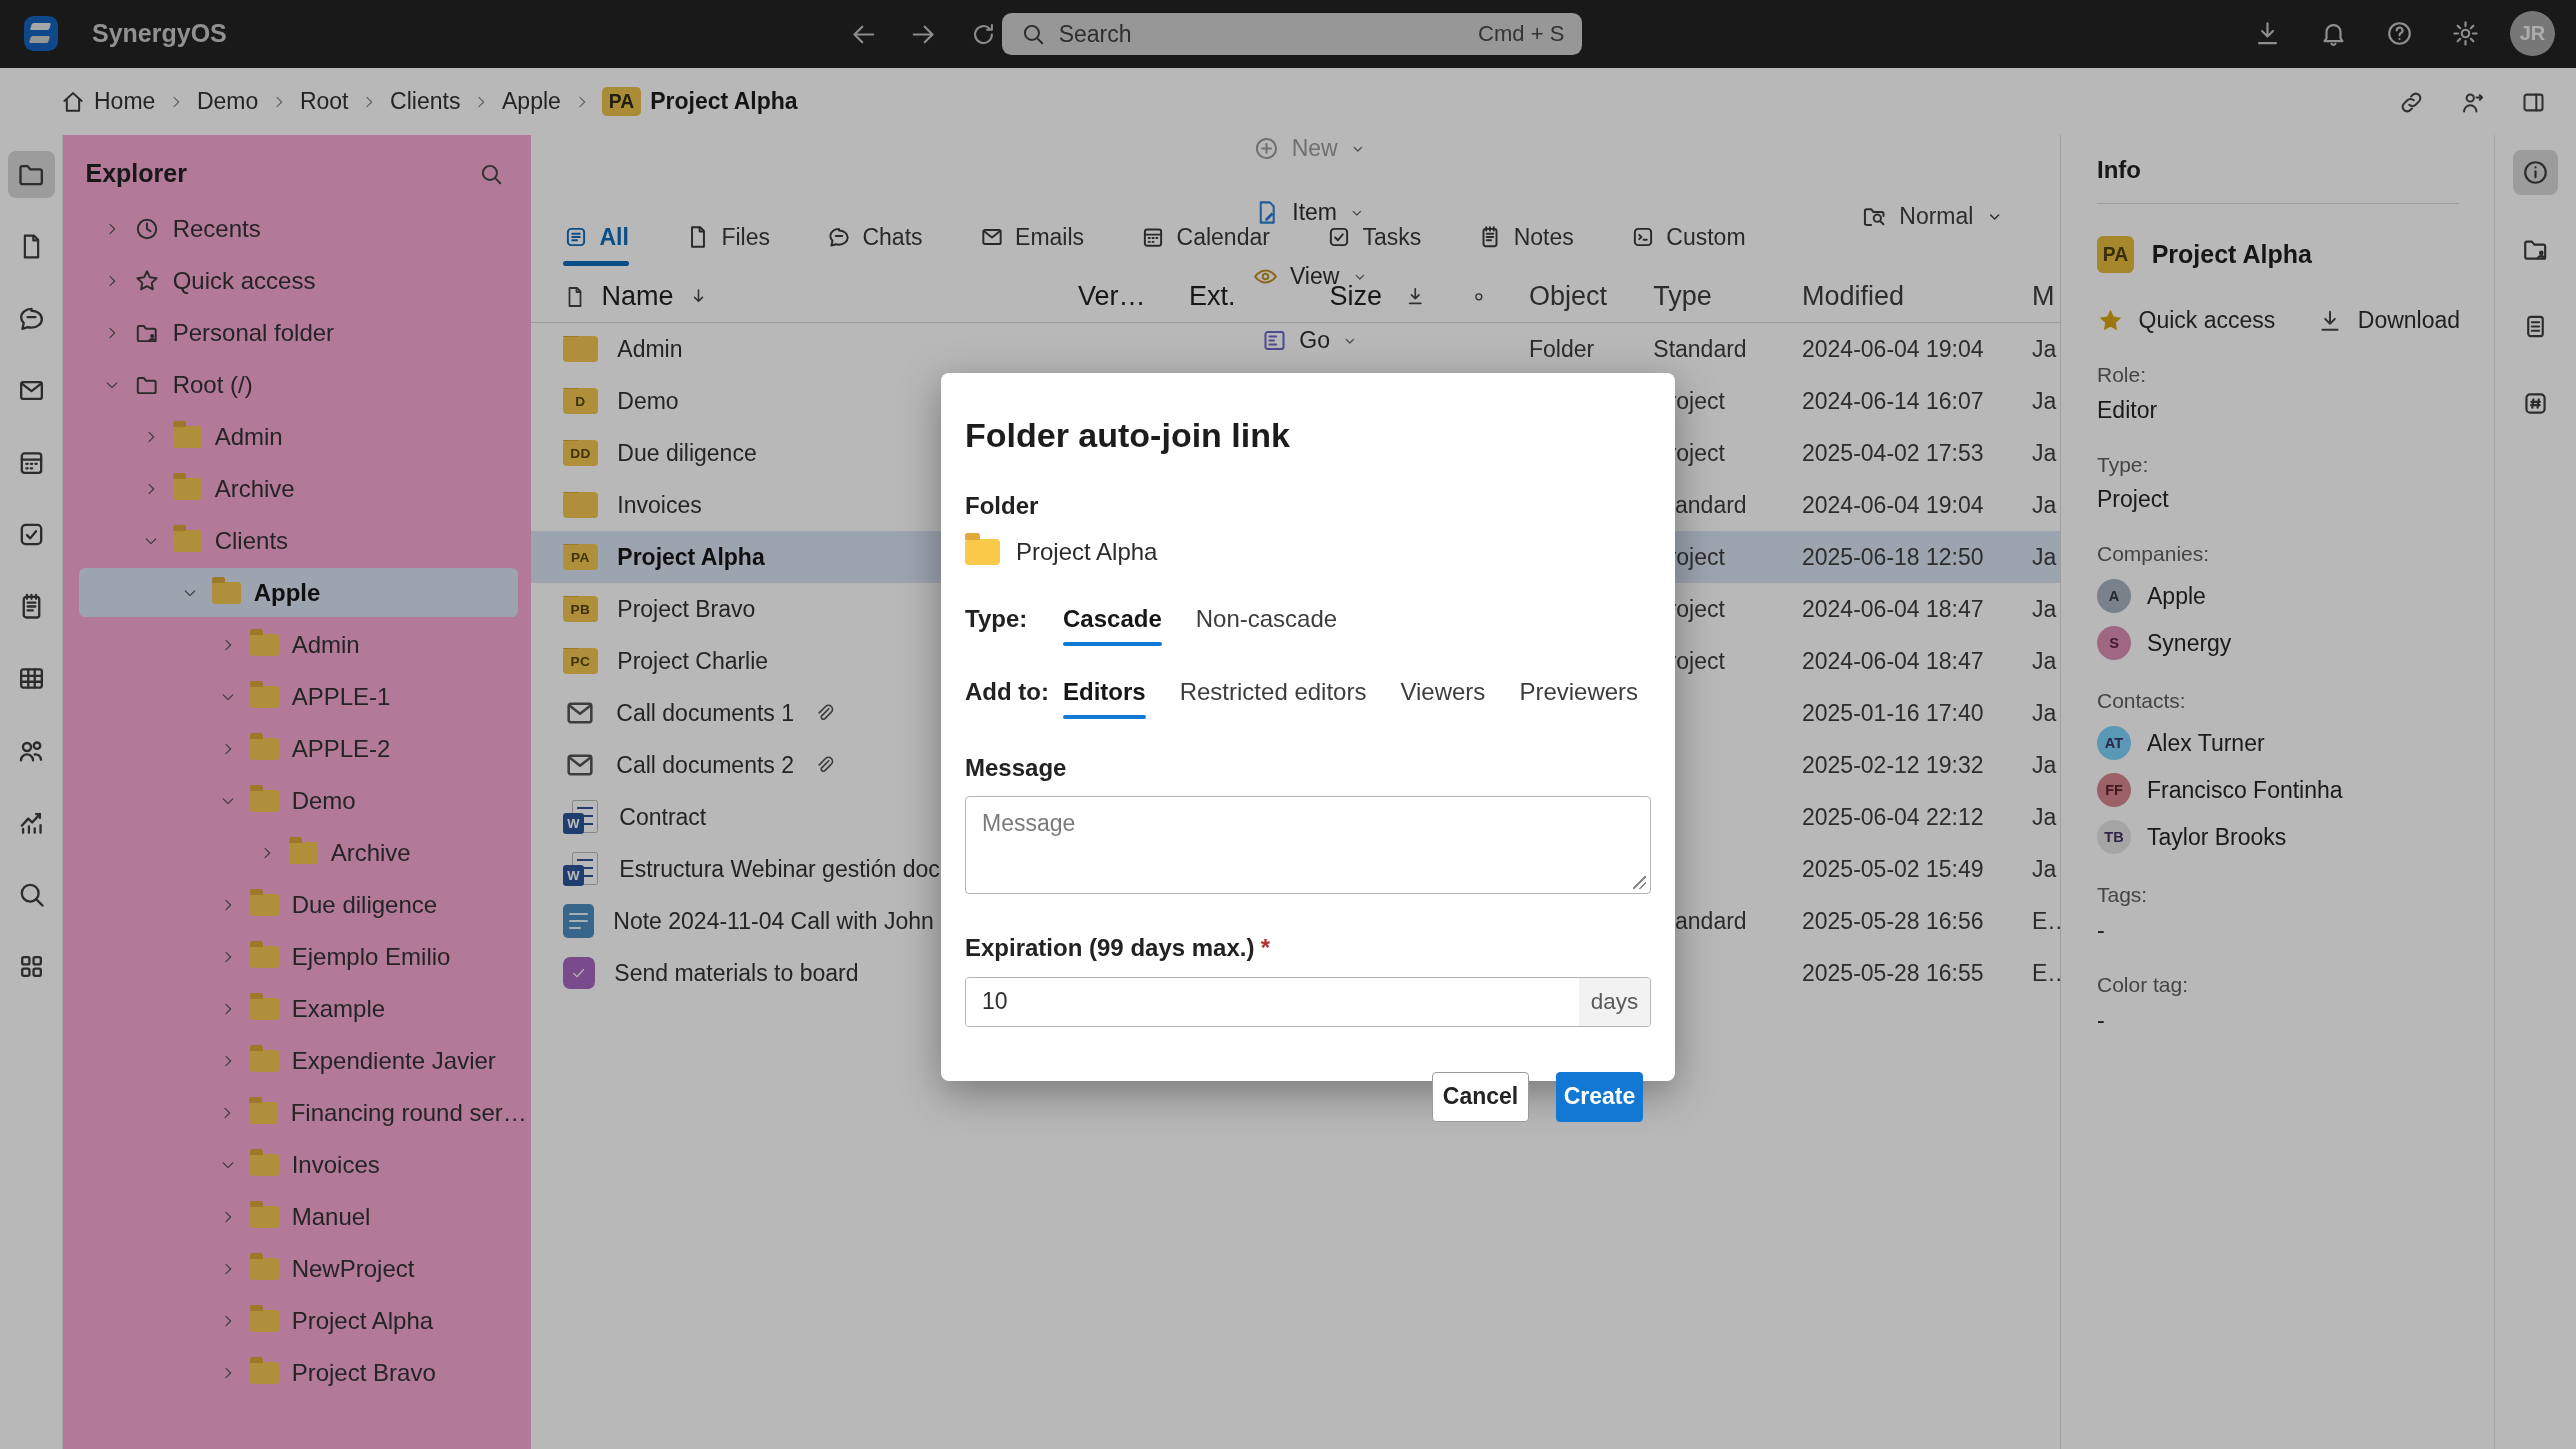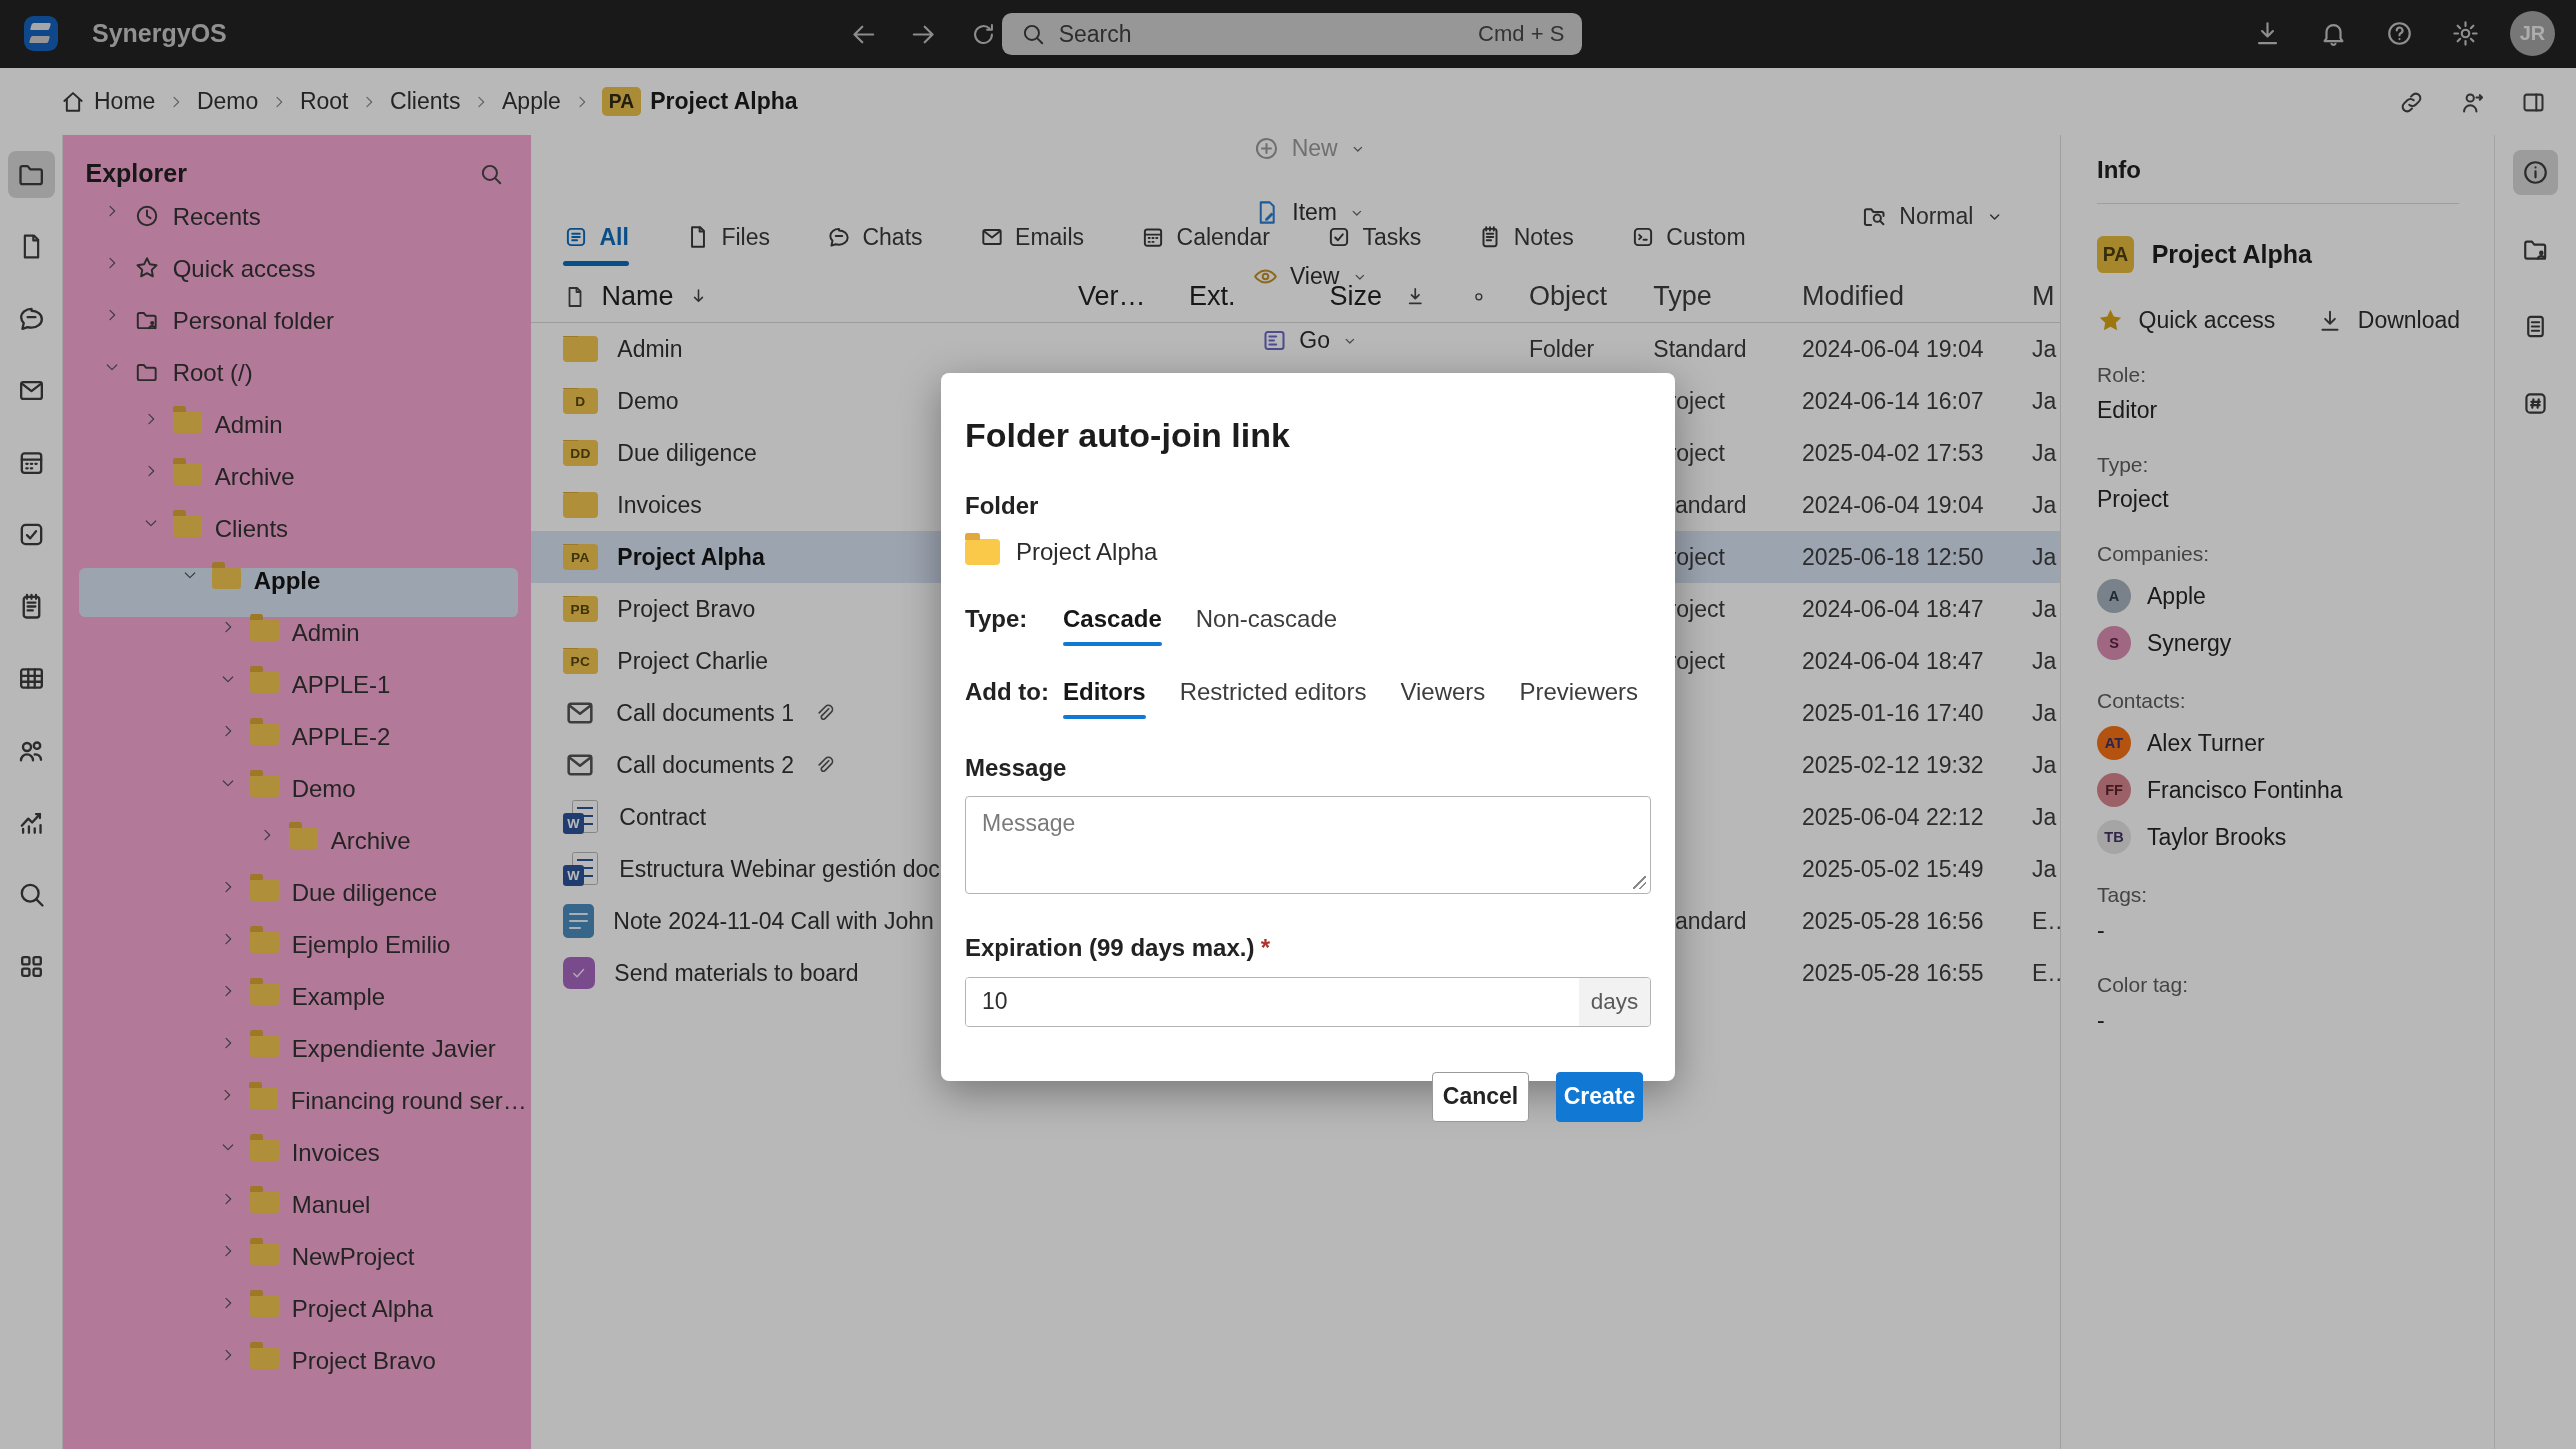--- a/index.html
+++ b/index.html
@@ -41,21 +41,21 @@
         box-sizing:border-box;display:flex;flex-direction:column;align-items:center;color:#3d3d3d;}
   .rtile{width:47px;height:47px;border-radius:8px;display:flex;align-items:center;justify-content:center;margin-top:16px;}
   .rtile.act{background:#d9d9d9;}
   .ritem{width:47px;height:47px;display:flex;align-items:center;justify-content:center;margin-top:25px;}
 
   
   .sidebar{position:absolute;left:63px;top:135px;width:469px;height:1314px;background:#f9a8d4;border-right:0.8px solid #dcdcdc;
            box-sizing:border-box;overflow:hidden;}
   .sbhead{display:flex;align-items:center;justify-content:space-between;padding:24px 27px 14.5px 22.5px;}
   .sbtitle{font-size:25px;font-weight:700;color:#222;}
-  .sit{position:relative;height:52px;display:flex;font-size:24px;color:#333;gap:13px;}
+  .sit{position:relative;height:52px;display:flex;align-items:center;font-size:24px;color:#333;gap:13px;}
   .sit .chev{color:#555;width:17.7px;display:flex;justify-content:center;}
   .sit.sel{font-weight:700;color:#151515;}
   .sit.sel::before{content:"";position:absolute;left:16px;right:13px;top:1.6px;bottom:1.6px;background:#d8e4f4;border-radius:6.4px;z-index:0;}
   .sit>*{position:relative;z-index:1;}
   .d0{padding-left:40px;} .d1{padding-left:79px;} .d2{padding-left:118px;} .d3{padding-left:156px;} .d4{padding-left:195px;}
   .fold{width:29px;height:22px;background:#f3c74f;border-radius:3.2px;position:relative;flex:none;display:flex;align-items:center;justify-content:center;}
   .fold::before{content:"";position:absolute;top:-4.8px;left:0;width:13px;height:6.4px;background:#d9a738;border-radius:2.4px 2.4px 0 0;}
   .fold .fl{font-size:12px;font-weight:700;color:#57470f;letter-spacing:0.4px;}
   .rot90{transform:rotate(90deg);}
 
@@ -113,21 +113,21 @@
        display:flex;align-items:center;justify-content:center;}
   .iname{font-size:25px;font-weight:700;color:#1f1f1f;}
   .actrow{display:flex;align-items:center;gap:21px;margin-top:34px;font-size:23px;color:#2d2d2d;}
   .actrow .act2{display:flex;align-items:center;gap:14.5px;}
   .star{color:#d9a514;}
   .flabel{margin-top:29px;font-size:21px;color:#5f5f5f;}
   .fvalue{margin-top:9.7px;font-size:23px;color:#262626;}
   .person{display:flex;align-items:center;gap:16px;margin-top:13px;font-size:23px;color:#262626;}
   .pav{width:34px;height:34px;border-radius:50%;display:flex;align-items:center;justify-content:center;font-size:14.5px;font-weight:700;}
   .av-a{background:#a8b4bf;color:#323b43;} .av-s{background:#dd8fb4;color:#5c2342;}
-  .av-at{background:#f97316;color:#3c3566;} .av-ff{background:#d9868f;color:#58242c;} .av-tb{background:#e5e5e5;color:#433263;}
+  .av-at{background:#7dd3fc;color:#3c3566;} .av-ff{background:#d9868f;color:#58242c;} .av-tb{background:#e5e5e5;color:#433263;}
   .inforail{position:absolute;right:0;top:0;width:81px;height:100%;border-left:0.8px solid #e3e3e3;display:flex;
             flex-direction:column;align-items:center;color:#3d3d3d;}
   .irtile{width:45px;height:45px;border-radius:8px;display:flex;align-items:center;justify-content:center;margin-top:14.5px;}
   .irtile.act{background:#d9d9d9;}
   .iritem{width:45px;height:45px;display:flex;align-items:center;justify-content:center;margin-top:32px;}
 
   
   .dim{position:absolute;inset:0;background:rgba(0,0,0,0.28);z-index:50;}
   .modal{position:absolute;left:941px;top:373px;width:734px;height:708px;background:#fff;border-radius:8px;z-index:60;
          box-shadow:0 11.3px 40px rgba(0,0,0,.35);box-sizing:border-box;padding:32px 24px 0;}

